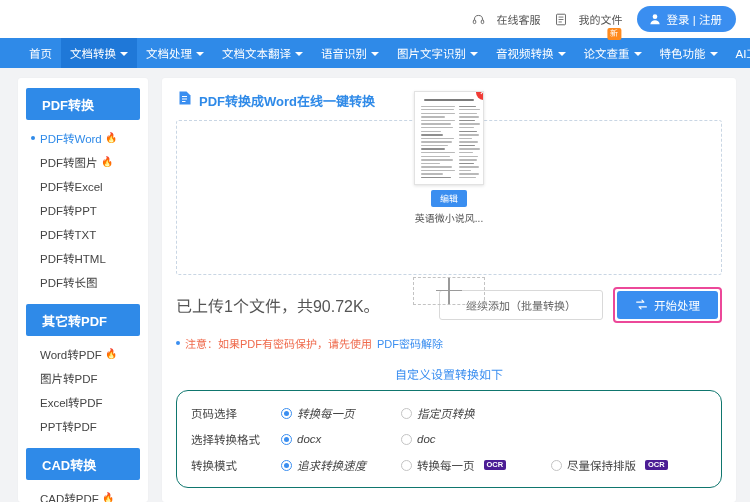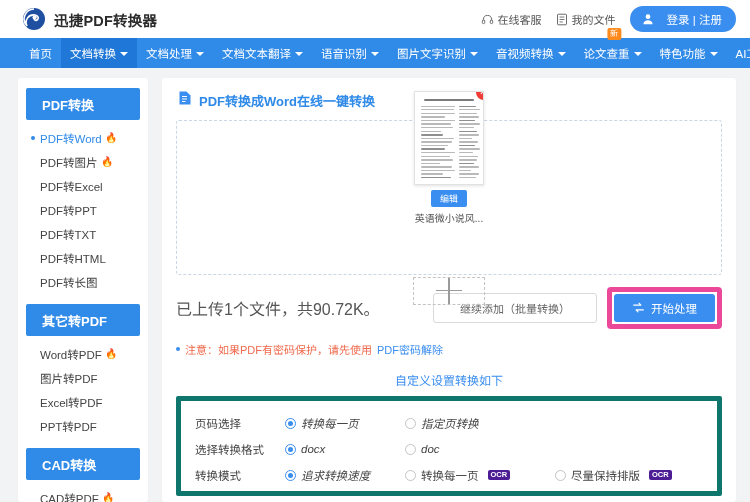--- a/index.html
+++ b/index.html
@@ -21,24 +21,24 @@
     position: relative;
   }
   .logo-wrap { display:flex; align-items:center; gap:8px; }
   .logo-mark { width:24px; height:24px; position:relative; flex:0 0 auto; }
   .logo-mark svg { display:block; }
   .logo-text {
     font-size:14.5px; font-weight:bold; color:#2b2b2b; letter-spacing:.2px;
     white-space:nowrap;
   }
   .header-right { margin-left:auto; display:flex; align-items:center; gap:14px; }
-  .hr-item { display:flex; align-items:center; gap:4px; font-size:11px; color:#555; white-space:nowrap; cursor:pointer;}
+  .hr-item { display:flex; align-items:center; gap:12px; font-size:11px; color:#555; white-space:nowrap; cursor:pointer;}
   .hr-item svg { display:block; }
   .login-btn {
-    display:flex; align-items:center; gap:12px;
+    display:flex; align-items:center; gap:5px;
     background:#3a8ef0; color:#fff; font-size:11.5px;
     border-radius:14px; padding:5px 14px 5px 11px; cursor:pointer;
     white-space:nowrap;
   }
   .login-btn .avatar-ic { width:14px; height:14px; }
 
   
   .nav {
     height:30px; background:#2f8ae8;
     display:flex; align-items:stretch;
@@ -137,69 +137,58 @@
   
   .status-row {
     display:flex; align-items:center; margin-top:12px; gap:10px;
   }
   .status-text { font-size:16px; color:#555; }
   .btn-outline {
     margin-left:auto; border:1px solid #d9d9d9; background:#fff;
     font-size:11px; color:#666; padding:6px 26px; border-radius:3px; cursor:pointer;
     white-space:nowrap;
   }
-  .start-wrap { border:5px solid #ec4899; border-radius:4px; padding:2px; }
+  .start-wrap { border:2px solid #ec4899; border-radius:4px; padding:2px; }
   .btn-primary {
     background:#3a8ef0; color:#fff; font-size:11.5px;
     padding:6px 18px; border-radius:3px; cursor:pointer;
     display:flex; align-items:center; gap:6px; white-space:nowrap;
   }
 
   
   .notice {
     display:flex; align-items:center; gap:5px;
     margin-top:12px; font-size:11px; color:#ef6a4c; white-space:nowrap;
   }
   .notice .dot { width:4px;height:4px;border-radius:50%;background:#3a8ef0;flex:0 0 auto; }
   .notice .lnk { color:#3a8ef0; cursor:pointer; }
   .notice .tail { color:#ef6a4c; }
 
   
   .settings-title { text-align:center; font-size:12px; color:#3a8ef0; margin:14px 0 8px 0; }
-  .settings-box { border:5px solid #0f766e; border-radius:2px; padding:9px 0 3px 0; }
+  .settings-box { border:1px solid #0f766e; border-radius:12px; padding:9px 0 9px 0; }
   .srow { display:flex; align-items:center; height:26px; padding-left:14px; font-size:11.5px; color:#444; }
   .slabel { width:90px; flex:0 0 auto; color:#444; }
   .opt { display:flex; align-items:center; gap:5px; cursor:pointer; white-space:nowrap; }
   .opt.w1 { width:120px;font-style:italic; }
   .opt.w2 { width:150px; }
   .radio { width:11px;height:11px;border-radius:50%;border:1px solid #c4c4c4;background:#fff;flex:0 0 auto;position:relative; }
   .radio.on { border-color:#3a8ef0; }
   .radio.on::after{content:"";position:absolute;left:2px;top:2px;width:5px;height:5px;border-radius:50%;background:#3a8ef0;}
   .ocr {
     background:#4c1d95; color:#fff; font-size:7.5px; font-weight:bold;
     padding:1.5px 3px; border-radius:2px; margin-left:4px; line-height:1;
   }
 </style>
 </head>
 <body>
 
 <div class="page">
 
   <div class="header">
-    <div class="logo-wrap">
-      <span class="logo-mark">
-        <svg width="24" height="24" viewBox="0 0 24 24">
-          <circle cx="12" cy="12" r="11" fill="#1f4fa0"></circle>
-          <path d="M3 14a11 11 0 0 0 18 5A11 11 0 0 1 3 14z" fill="#e23b2e"></path>
-          <path d="M12 2a10 10 0 0 0-7 17c-3-6 2-12 8-11 3 .5 4 3 2.5 4.6-1.3 1.4-3.5.6-3.3-1.2.1-1 1.2-1.5 1.9-1" fill="none" stroke="#ffffff" stroke-width="1.6"></path>
-          <circle cx="12.6" cy="10.4" r="2.1" fill="#ffffff"></circle>
-        </svg>
-      </span>
-      <span class="logo-text">迅捷PDF转换器</span>
-    </div>
 
     <div class="header-right">
       <div class="hr-item">
         <span>
           <svg width="13" height="13" viewBox="0 0 16 16">
             <path d="M3 9V8a5 5 0 0 1 10 0v1" fill="none" stroke="#666" stroke-width="1.2"></path>
             <rect x="1.6" y="8.6" width="3" height="4.4" rx="1.3" fill="none" stroke="#666" stroke-width="1.2"></rect>
             <rect x="11.4" y="8.6" width="3" height="4.4" rx="1.3" fill="none" stroke="#666" stroke-width="1.2"></rect>
           </svg>
         </span>

